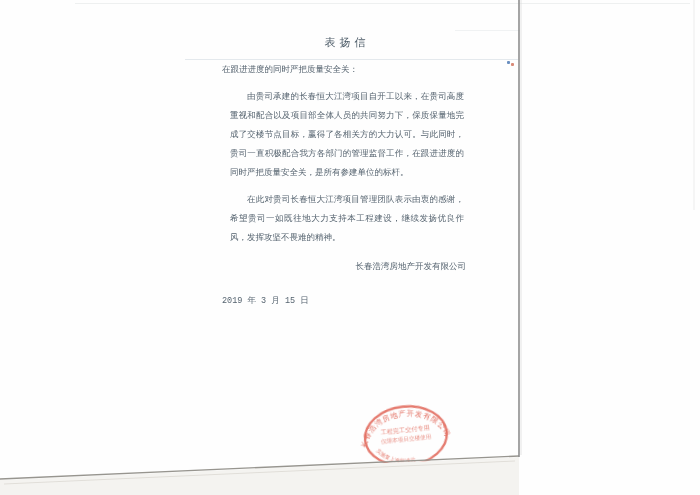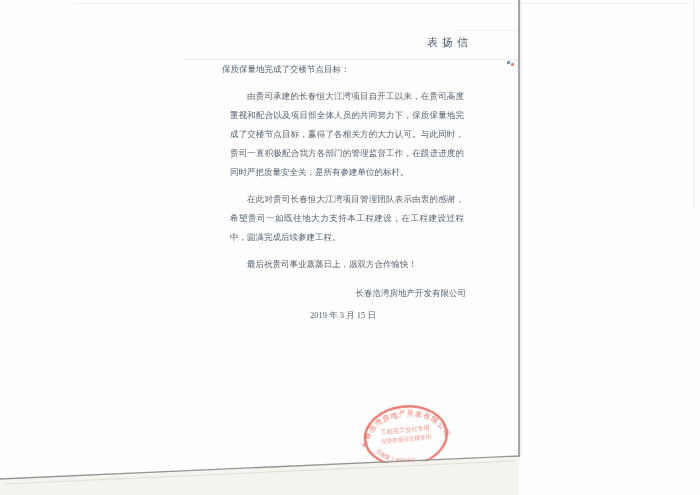--- a/index.html
+++ b/index.html
@@ -10,27 +10,27 @@
   }
   .page{position:absolute;inset:0;background:#fefefe;}
   
   .letter{
     position:absolute;left:222px;top:34px;width:250px;
     color:#55636f;font-size:8.5px;line-height:19px;
     text-align:justify;text-justify:inter-ideograph;
     filter:blur(0.2px);
   }
   .letter .title{
-    text-align:right;font-size:11px;letter-spacing:4px;
+    text-align:center;font-size:11px;letter-spacing:4px;
     line-height:16px;margin-bottom:10px;color:#4e5d69;
   }
   .letter .salutation{line-height:19px;}
   .letter p{margin:8px;text-indent:2em;}
   .letter .sig{margin-top:10px;text-align:right;padding-right:6px;}
-  .letter .date{text-align:center;padding-right:8px;margin-top:3px;}
+  .letter .date{text-align:left;padding-right:8px;margin-top:16px;font-family:Liberation Mono, monospace;}
   
   .stamp{
     position:absolute;left:342px;top:390px;width:128px;height:94px;
     transform:rotate(-6deg);
     mix-blend-mode:multiply;
     opacity:0.88;
     filter:blur(0.45px);
   }
   
   .streak{position:absolute;pointer-events:none;}
@@ -47,24 +47,23 @@
 <div class="page">
 
   <div class="streak s1"></div>
   <div class="streak s2"></div>
   <div class="streak s3"></div>
   <div class="speck-b"></div>
   <div class="speck-r"></div>
 
   <div class="letter">
     <div class="title">表扬信</div>
-    <div class="salutation">保质保量地完成了交楼节点目标：</div>
+    <div class="salutation">在跟进进度的同时严把质量安全关：</div>
     <p>由贵司承建的长春恒大江湾项目自开工以来，在贵司高度重视和配合以及项目部全体人员的共同努力下，保质保量地完成了交楼节点目标，赢得了各相关方的大力认可。与此同时，贵司一直积极配合我方各部门的管理监督工作，在跟进进度的同时严把质量安全关，是所有参建单位的标杆。</p>
-    <p>在此对贵司长春恒大江湾项目管理团队表示由衷的感谢，希望贵司一如既往地大力支持本工程建设，在工程建设过程中，圆满完成后续参建工程。</p>
-    <p>最后祝贵司事业蒸蒸日上，愿双方合作愉快！</p>
+    <p>在此对贵司长春恒大江湾项目管理团队表示由衷的感谢，希望贵司一如既往地大力支持本工程建设，继续发扬优良作风，发挥攻坚不畏难的精神。</p>
     <div class="sig">长春浩湾房地产开发有限公司</div>
     <div class="date">2019 年 3 月 15 日</div>
   </div>
 
   <svg class="stamp" viewBox="0 0 128 94" xmlns="http://www.w3.org/2000/svg">
     <defs>
       <path id="arcTop" d="M 24 56 A 40 30 0 0 1 104 56" fill="none"></path>
       <path id="arcBot" d="M 32 56 A 34 25 0 0 0 96 56" fill="none"></path>
     </defs>
     <ellipse cx="64" cy="46" rx="41" ry="29.5" fill="none" stroke="#dd4f3e" stroke-width="2.4" opacity="0.85"></ellipse>

